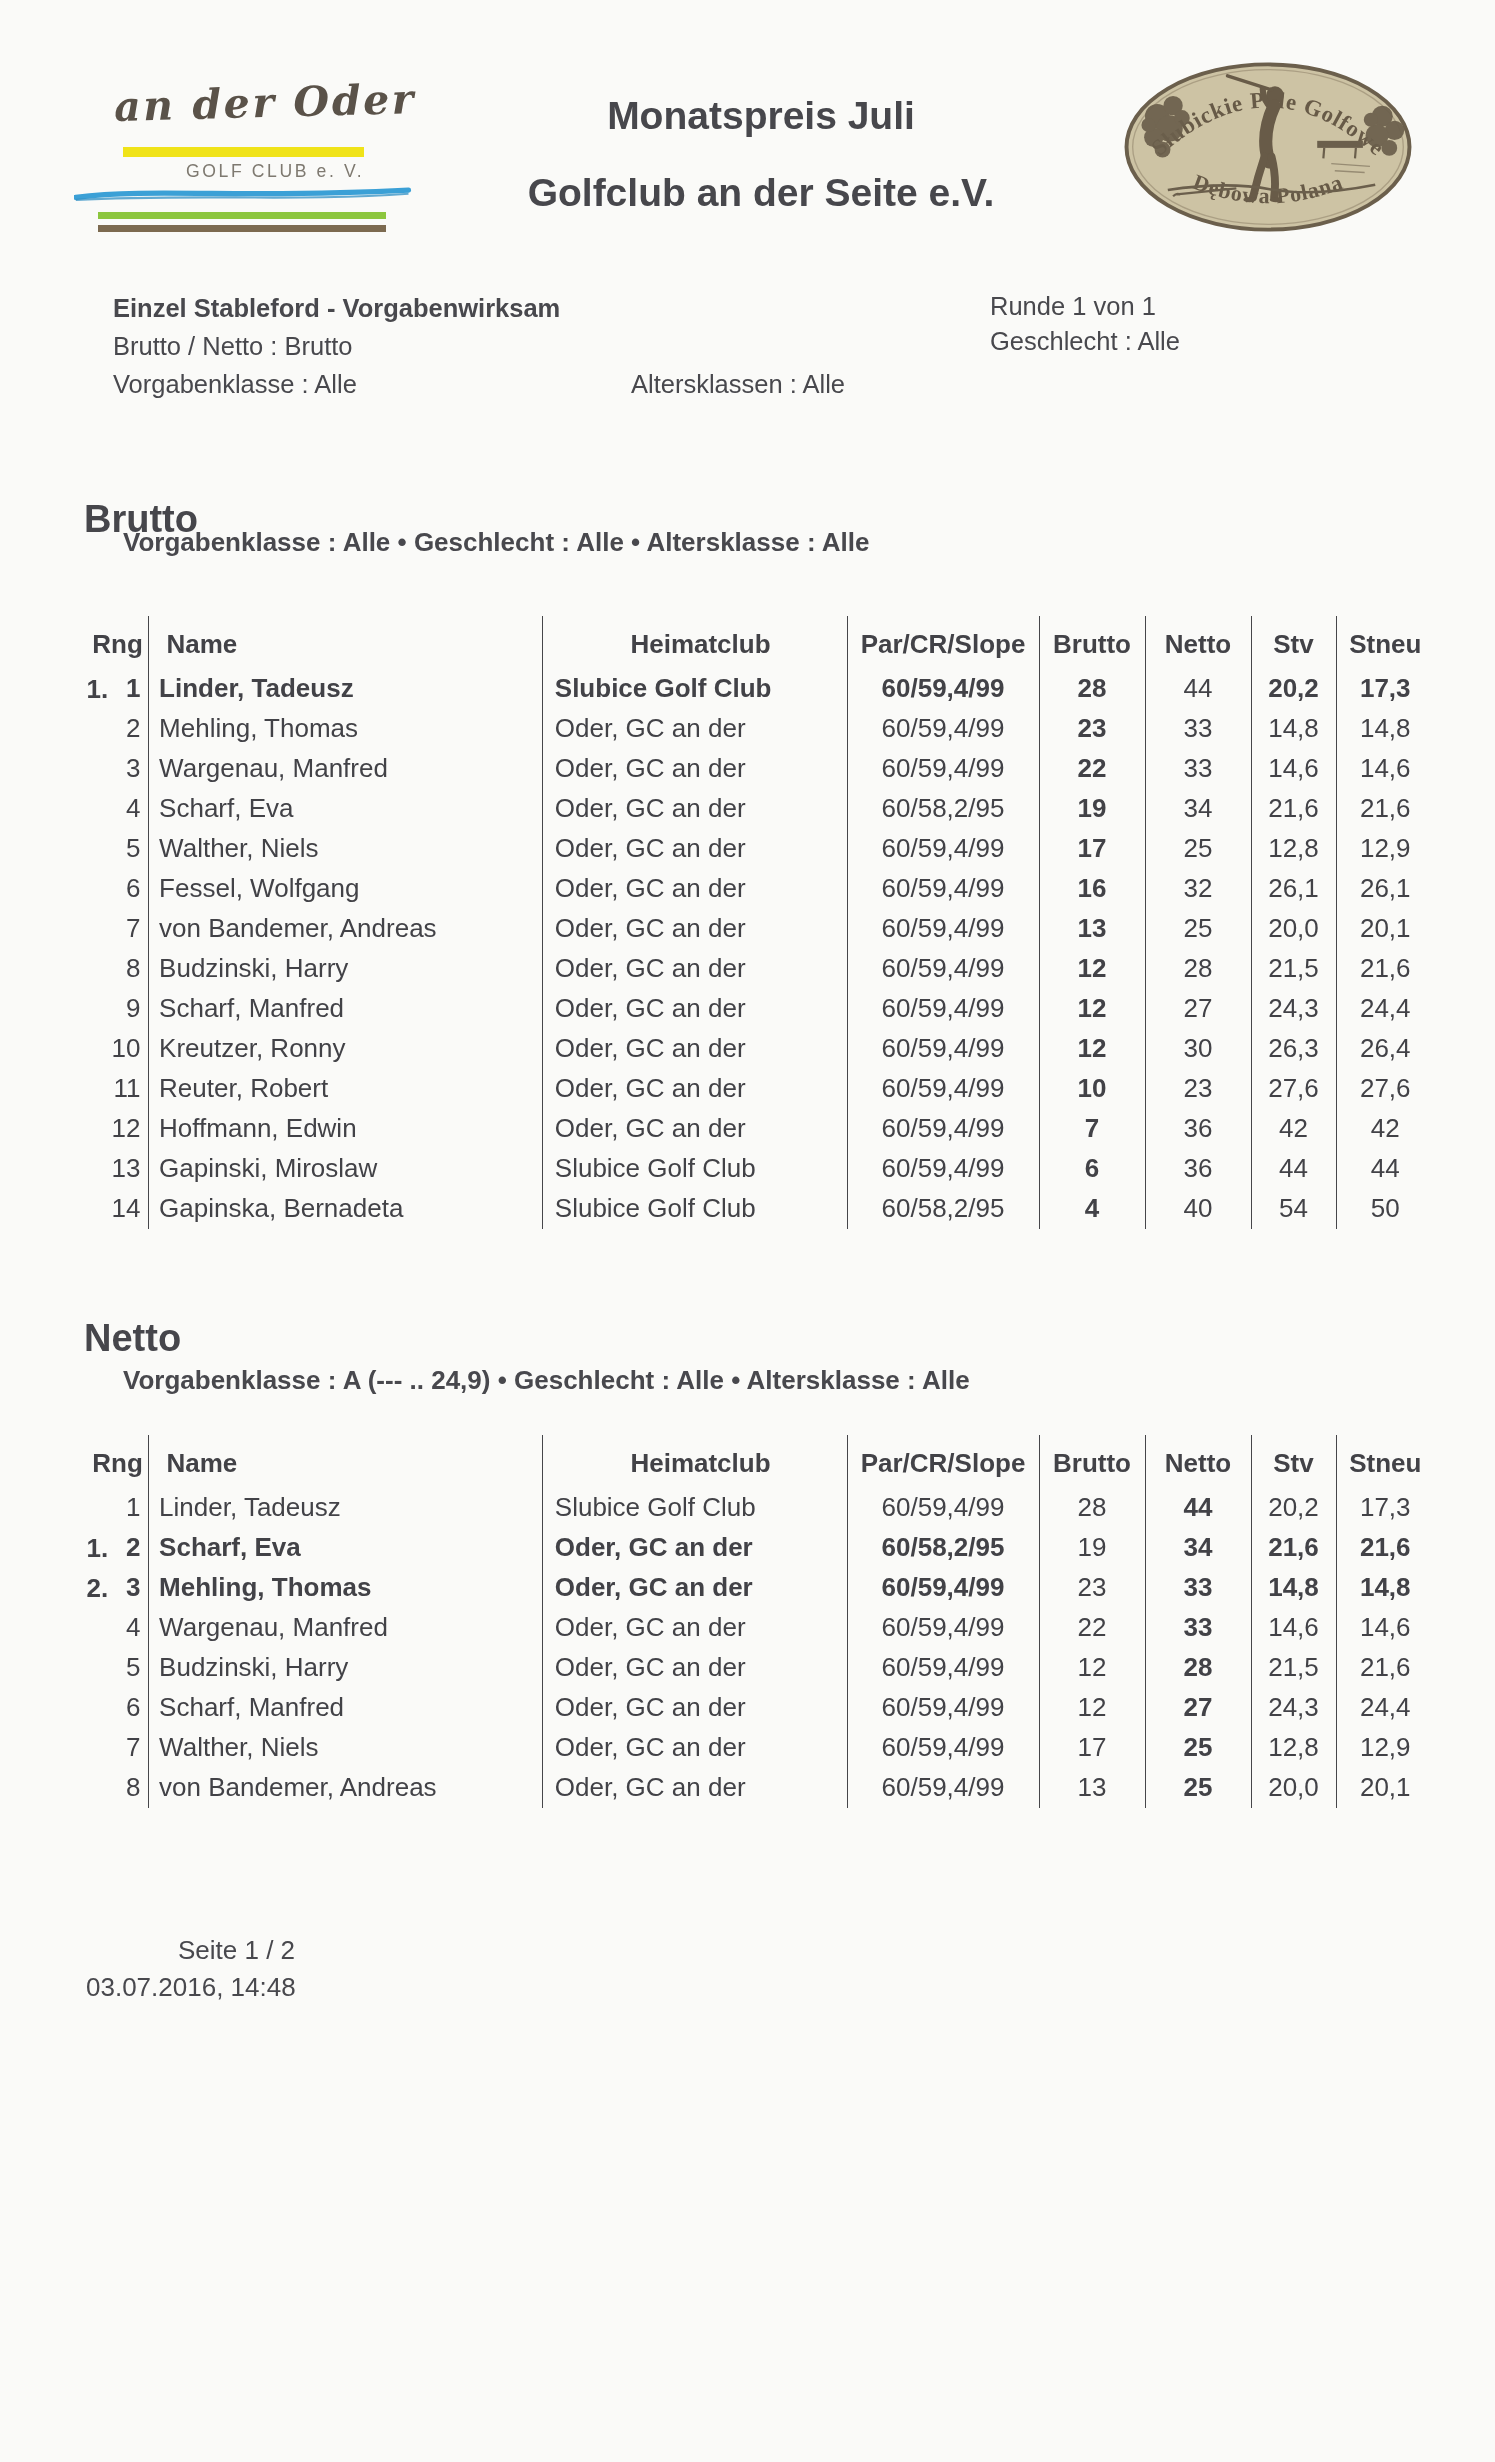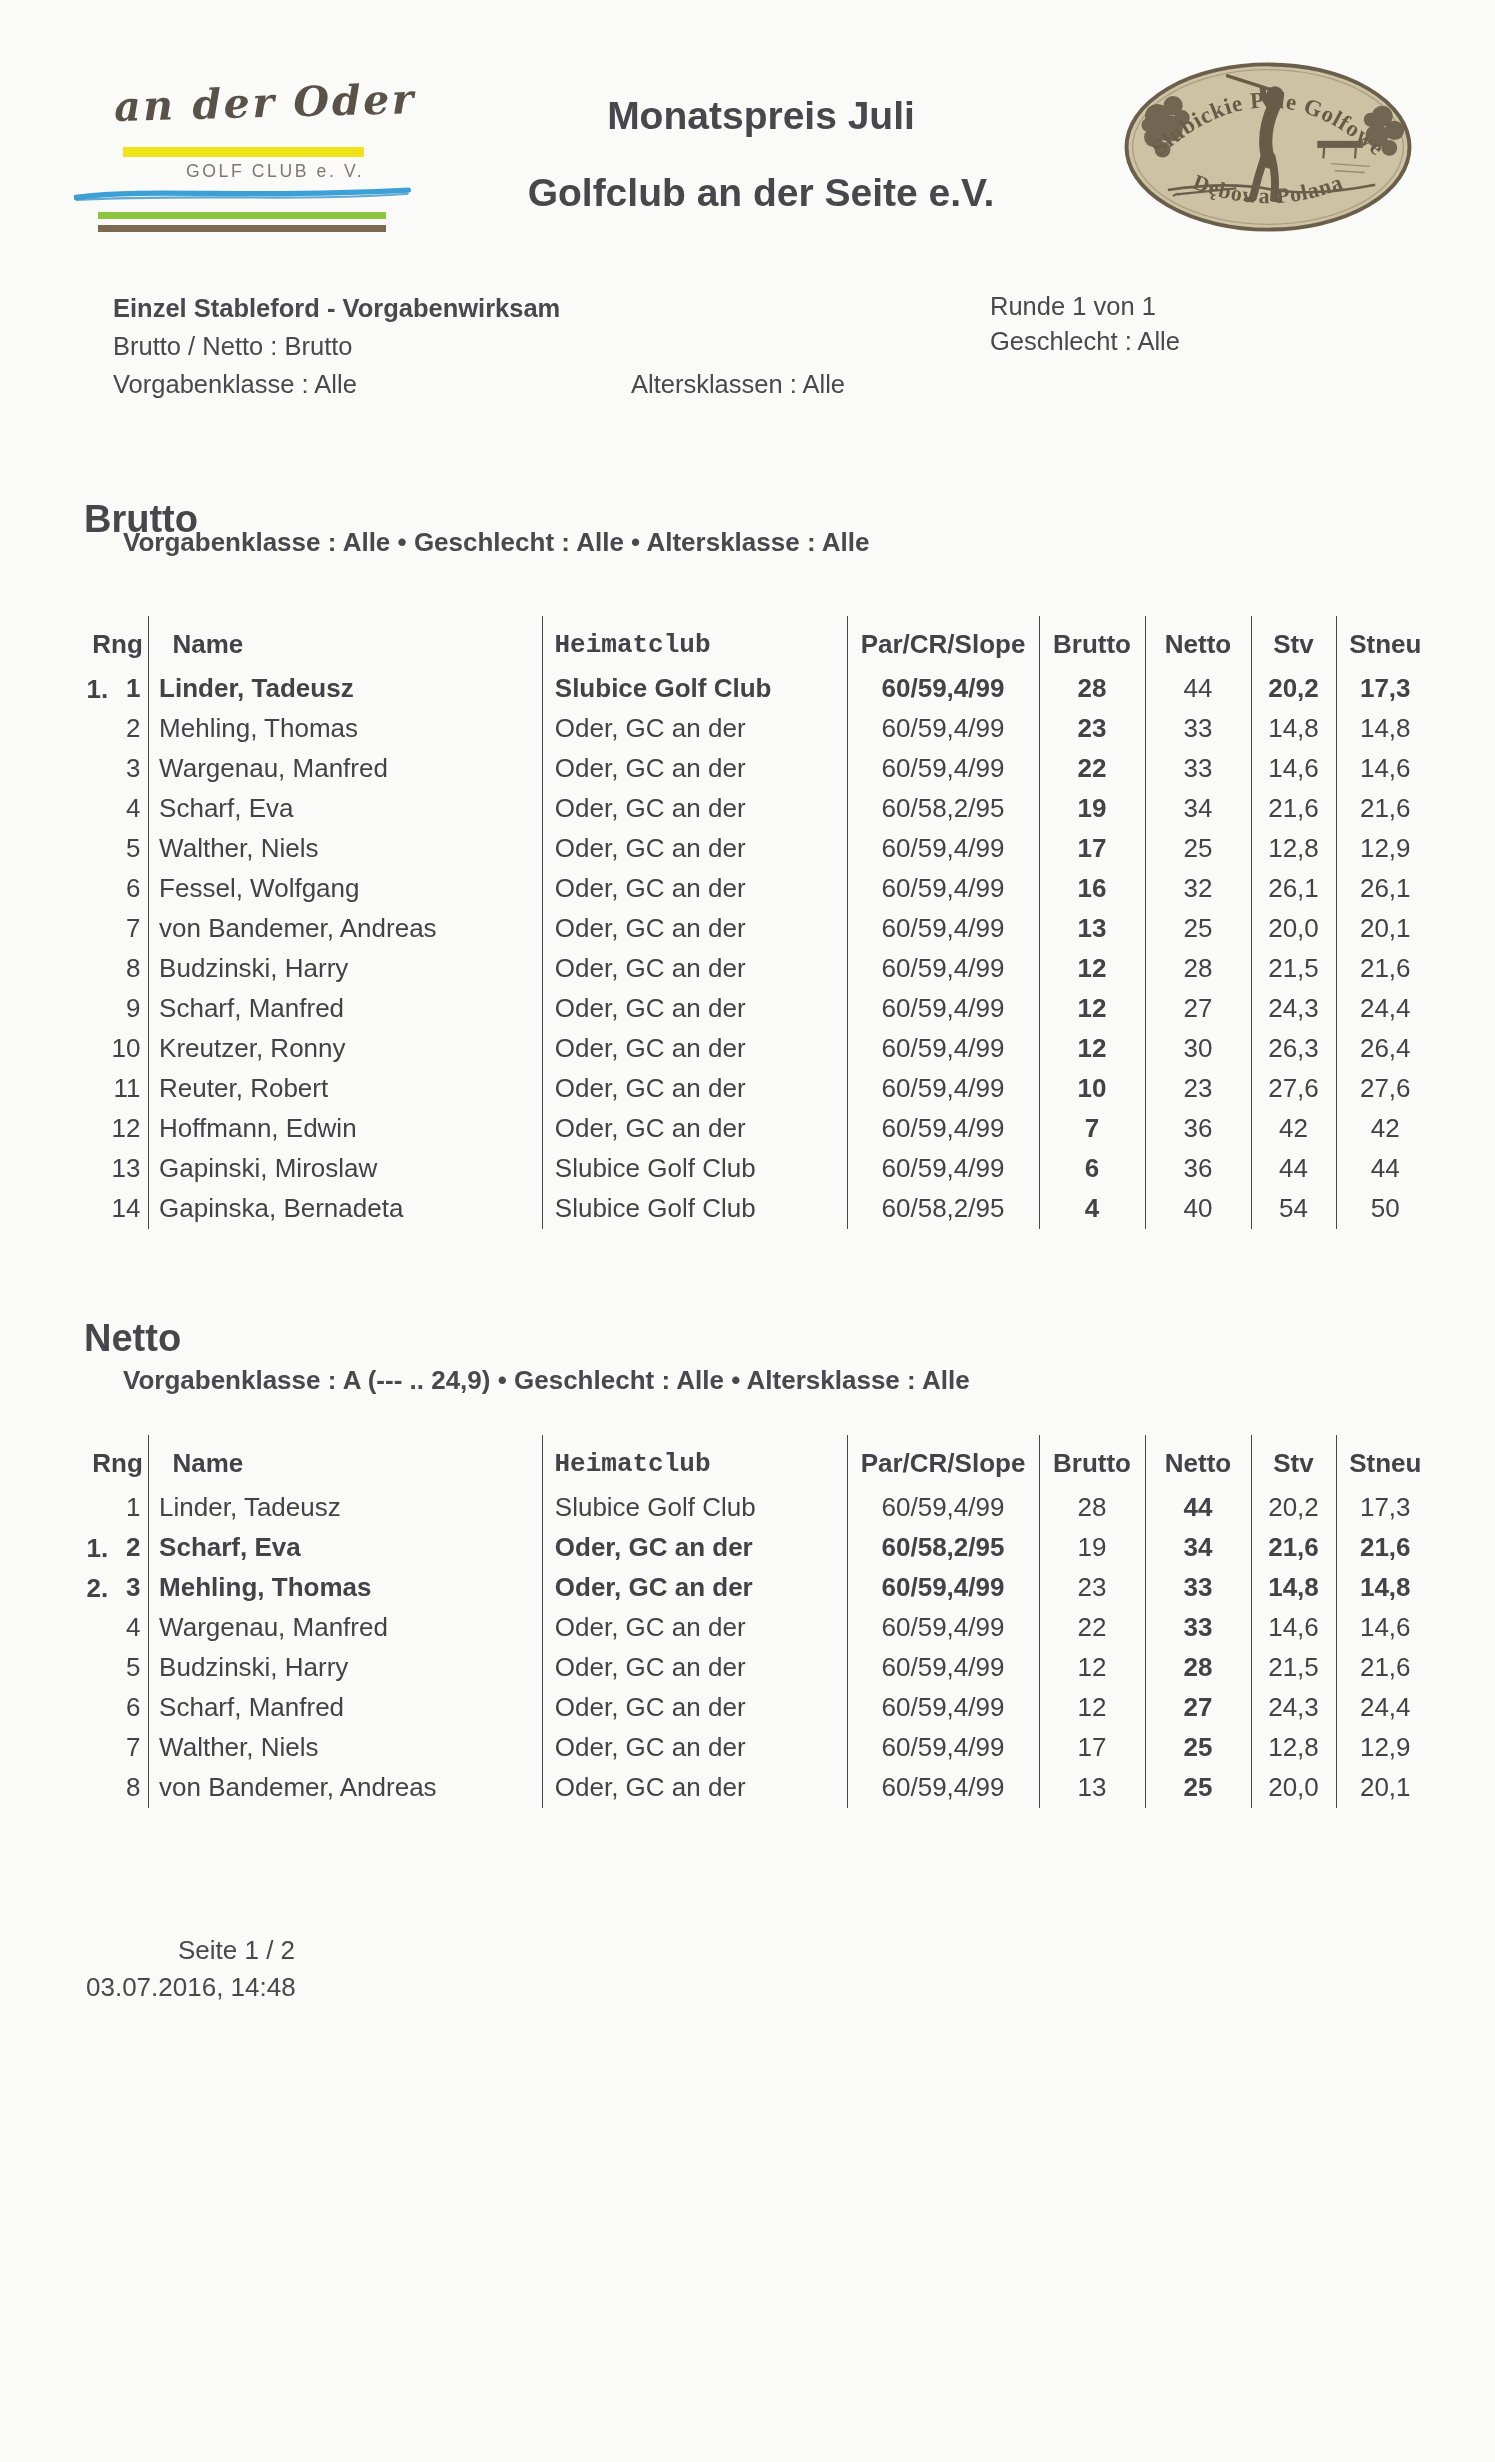--- a/index.html
+++ b/index.html
@@ -33,22 +33,22 @@
   .sec-h{position:absolute;font-size:38px;font-weight:700;color:#46464b;}
   .sec-sub{position:absolute;font-size:26px;font-weight:700;color:#48484d;white-space:nowrap;}
 
   
   .tblwrap{position:absolute;left:84px;}
   .tbl{border-collapse:collapse;table-layout:fixed;}
   .tbl th{font-size:26px;font-weight:700;height:44px;vertical-align:bottom;padding:0 0 8.8px 0;color:#424247;}
   .tbl td{font-size:26px;font-weight:400;height:40px;vertical-align:middle;padding:0;color:#424247;white-space:nowrap;}
   .tbl th:not(:first-child),.tbl td:not(:first-child){border-left:1.8px solid #46464a;}
   .tbl th.col-rng{text-align:center;padding-left:3.5px;}
-  .tbl th.col-name{text-align:left;padding-left:24px;}
-  .tbl th.col-club{text-align:left;padding-left:12px;font-family:Liberation Mono, monospace;}
+  .tbl th.col-name{text-align:left;padding-left:18px;}
+  .tbl th.col-club{text-align:center;padding-left:12px;}
   .tbl th.col-par,.tbl th.col-brutto,.tbl th.col-netto,.tbl th.col-stv,.tbl th.col-stneu{text-align:center;}
   .tbl td.col-rng{position:relative;text-align:right;padding-right:7px;}
   .tbl td.col-rng .place{position:absolute;left:2.6px;top:50%;transform:translateY(-50%);font-weight:700;}
   .tbl td.col-name{text-align:left;padding-left:10.6px;}
   .tbl td.col-club{text-align:left;padding-left:12.3px;}
   .tbl td.col-par,.tbl td.col-brutto,.tbl td.col-netto,.tbl td.col-stv,.tbl td.col-stneu{text-align:center;}
   
   .t-brutto td.col-brutto{font-weight:700;}
   .t-brutto tr.emph td{font-weight:700;}
   .t-brutto tr.emph td.col-netto{font-weight:400;}

